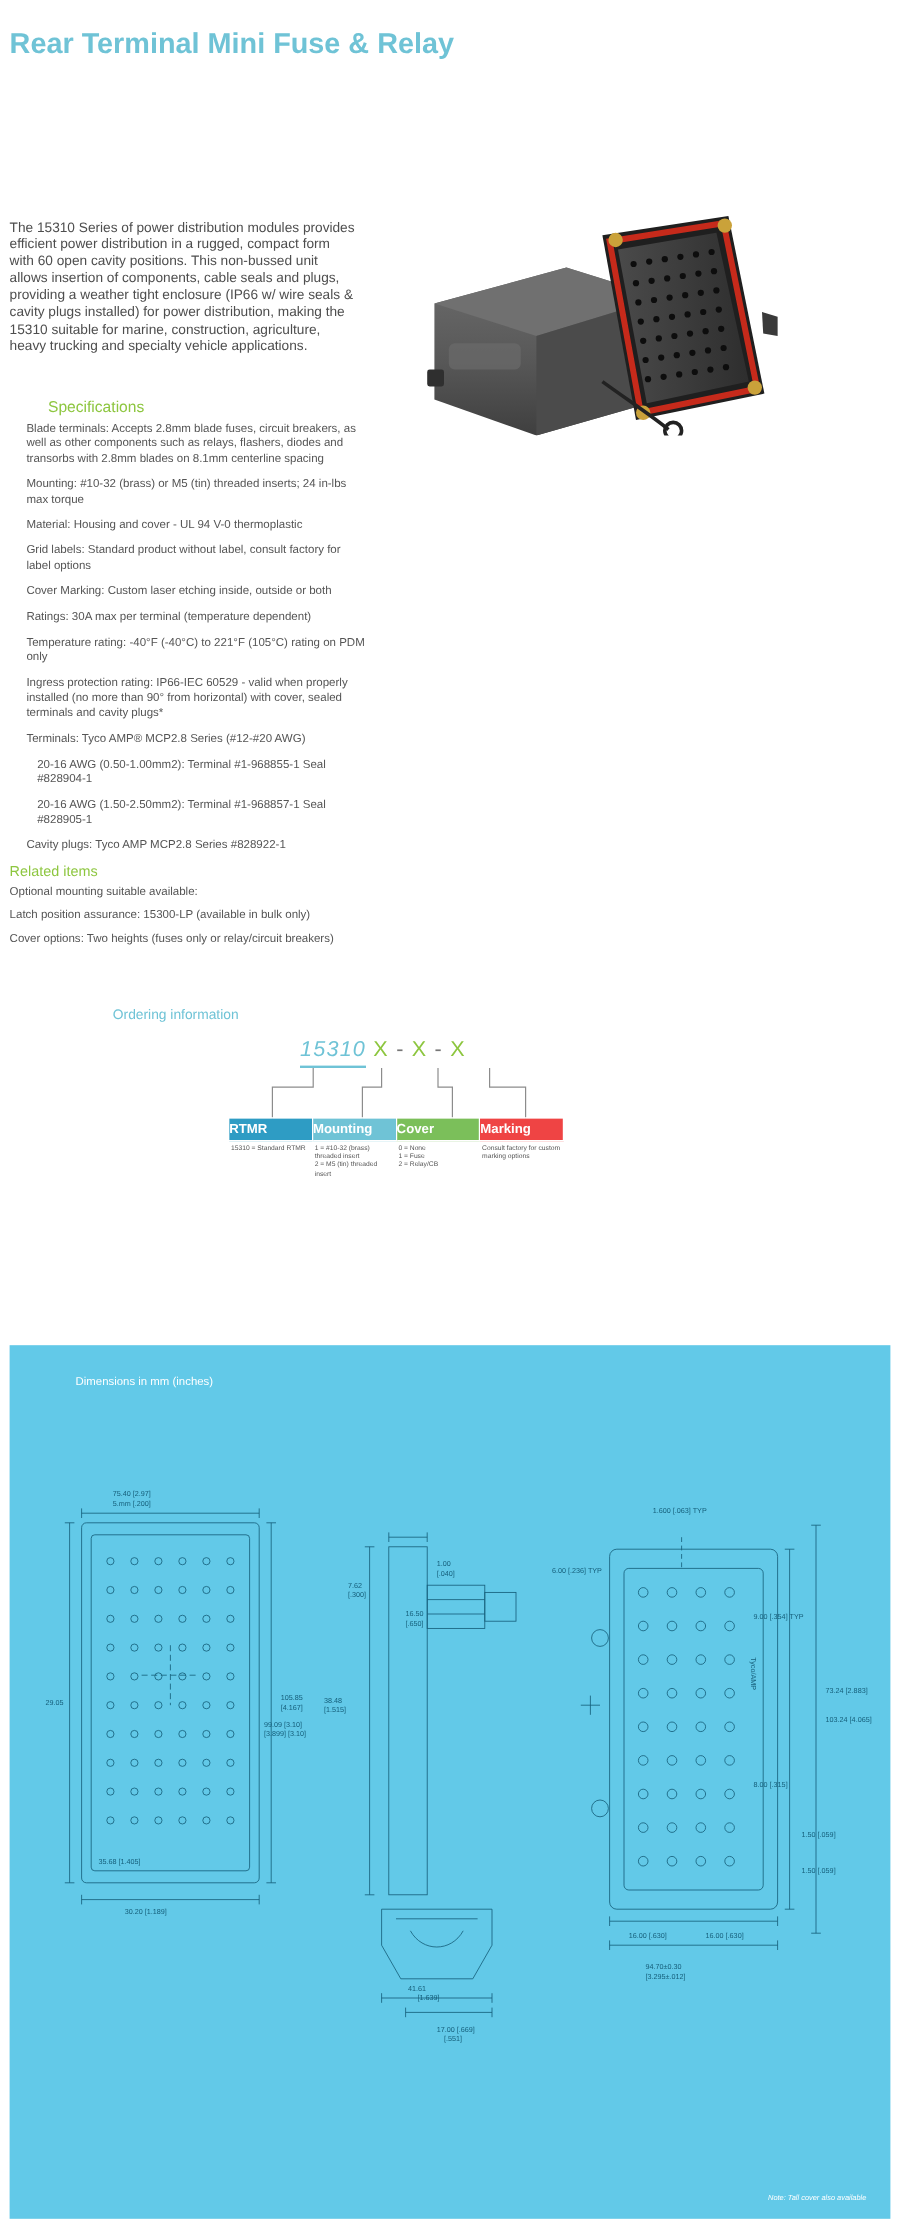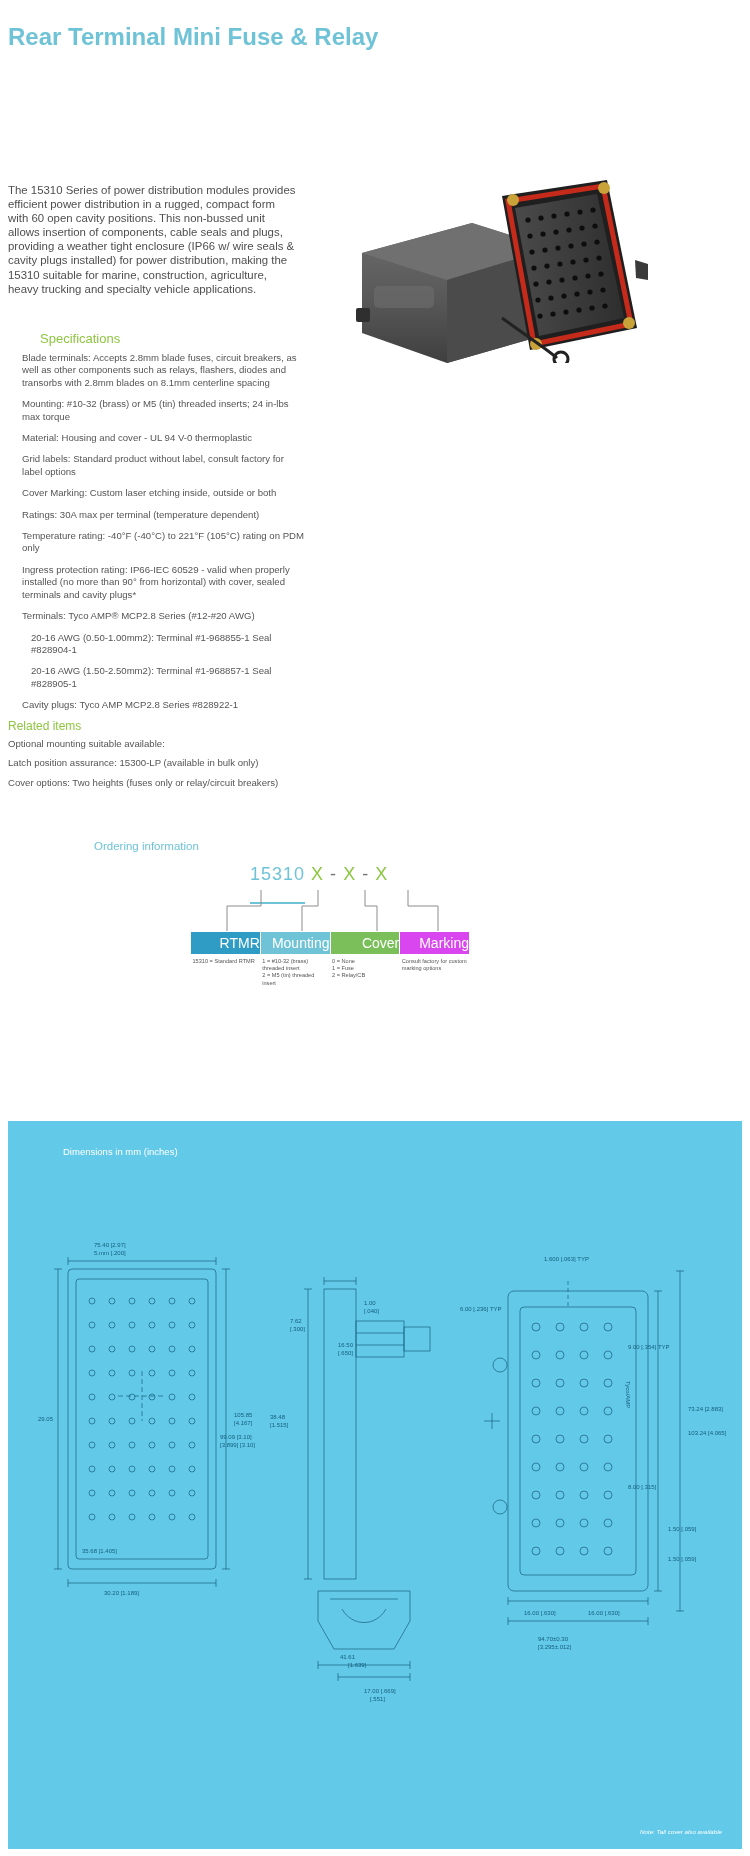--- a/index.html
+++ b/index.html
@@ -60,38 +60,38 @@
 
   
   .ordering-head {
     position:absolute; left:54px; top:840px;
     font-size:11.5px; color:#6fc3d6;margin-left:40px;
   }
   .order-code {
     position:absolute; left:250px; top:864px;
     font-size:18px; letter-spacing:1px;
   }
-  .order-code .num { color:#6fc3d6; border-bottom:2px solid #6fc3d6; padding-bottom:18px; }
+  .order-code .num { color:#6fc3d6; border-bottom:2px solid #6fc3d6; padding-bottom:4px;font-style:italic; }
   .order-code .x { color:#8dc63f; }
   .order-code .dash { color:#777; }
 
   .brackets { position:absolute; left:190px; top:890px; width:280px; height:42px; }
 
   .order-table {
     position:absolute; left:190px; top:931px; width:280px;
     border-collapse:collapse; table-layout:fixed;
   }
   .order-table th {
-    color:#fff; font-size:14px; font-weight:400; padding:3px 0; text-align:right;
+    color:#fff; font-size:11px; font-weight:700; padding:3px 0; text-align:left;
     border:1px solid #fff;
   }
   .order-table th.c1 { background:#2e9cc4; }
   .order-table th.c2 { background:#6fc3d6; }
   .order-table th.c3 { background:#7bbf5a; }
-  .order-table th.c4 { background:#d946ef; }
+  .order-table th.c4 { background:#ef4444; }
   .order-table td {
     font-size:5.6px; line-height:7.2px; color:#555; vertical-align:top;
     padding:3px 2px 0 2px;
   }
 
   
   .dim-panel {
     position:absolute; left:8px; top:1121px; width:734px; height:728px;
     background:#62c9e8;
   }

